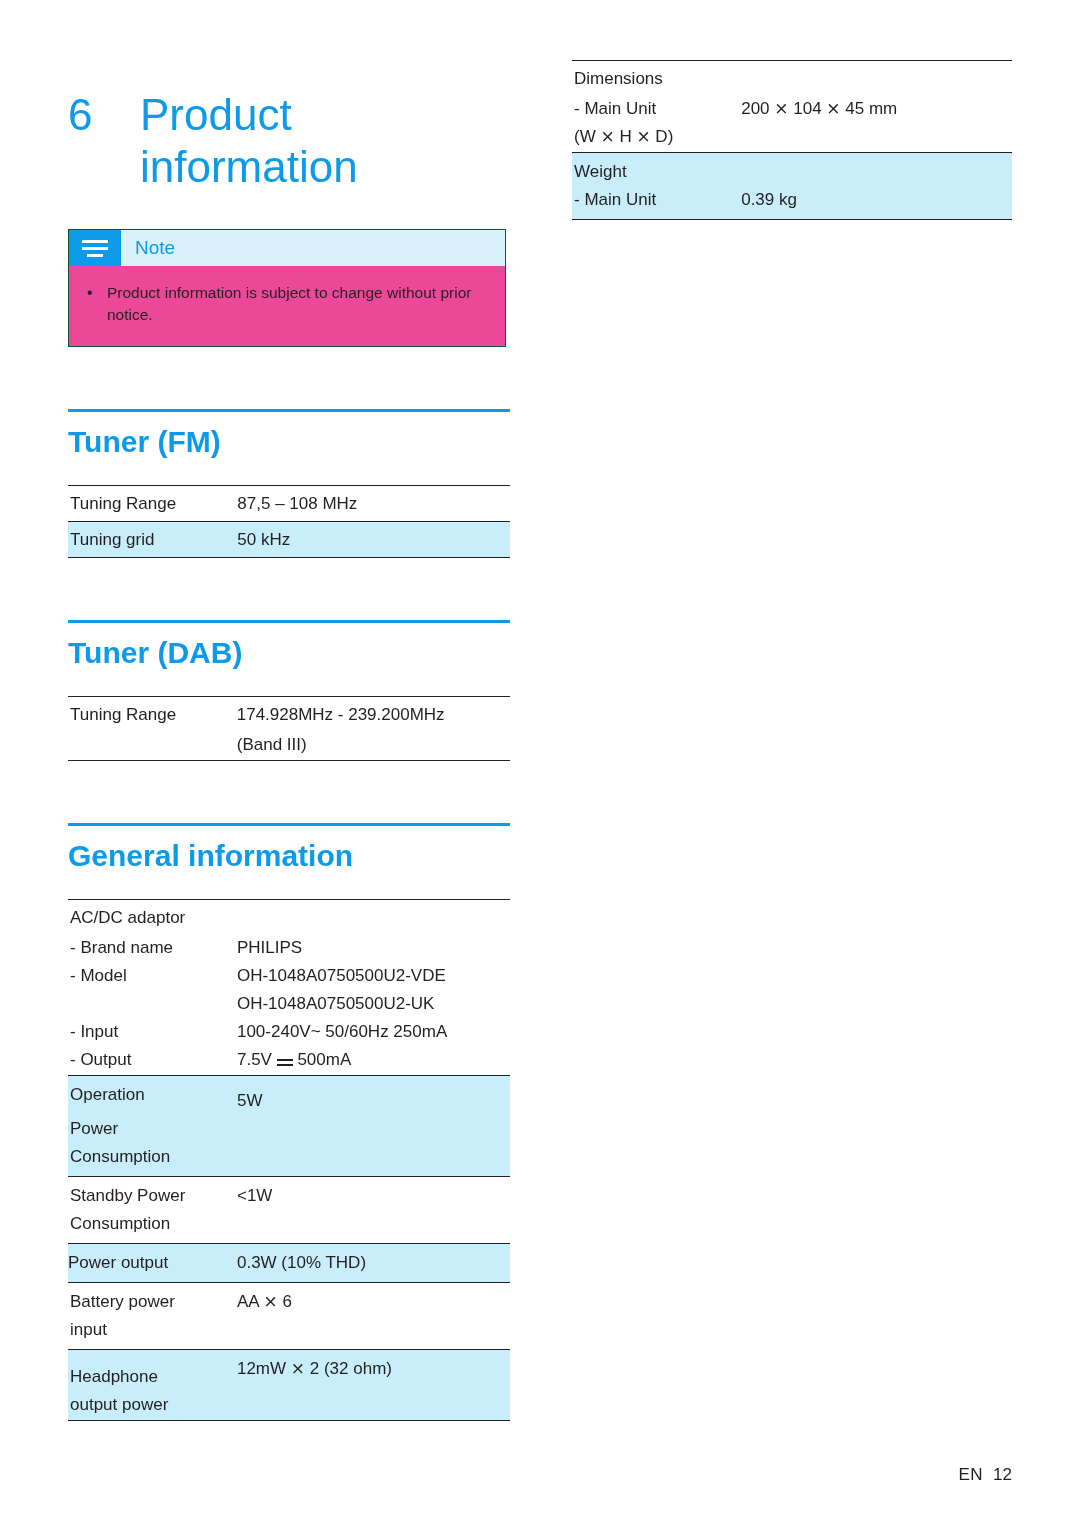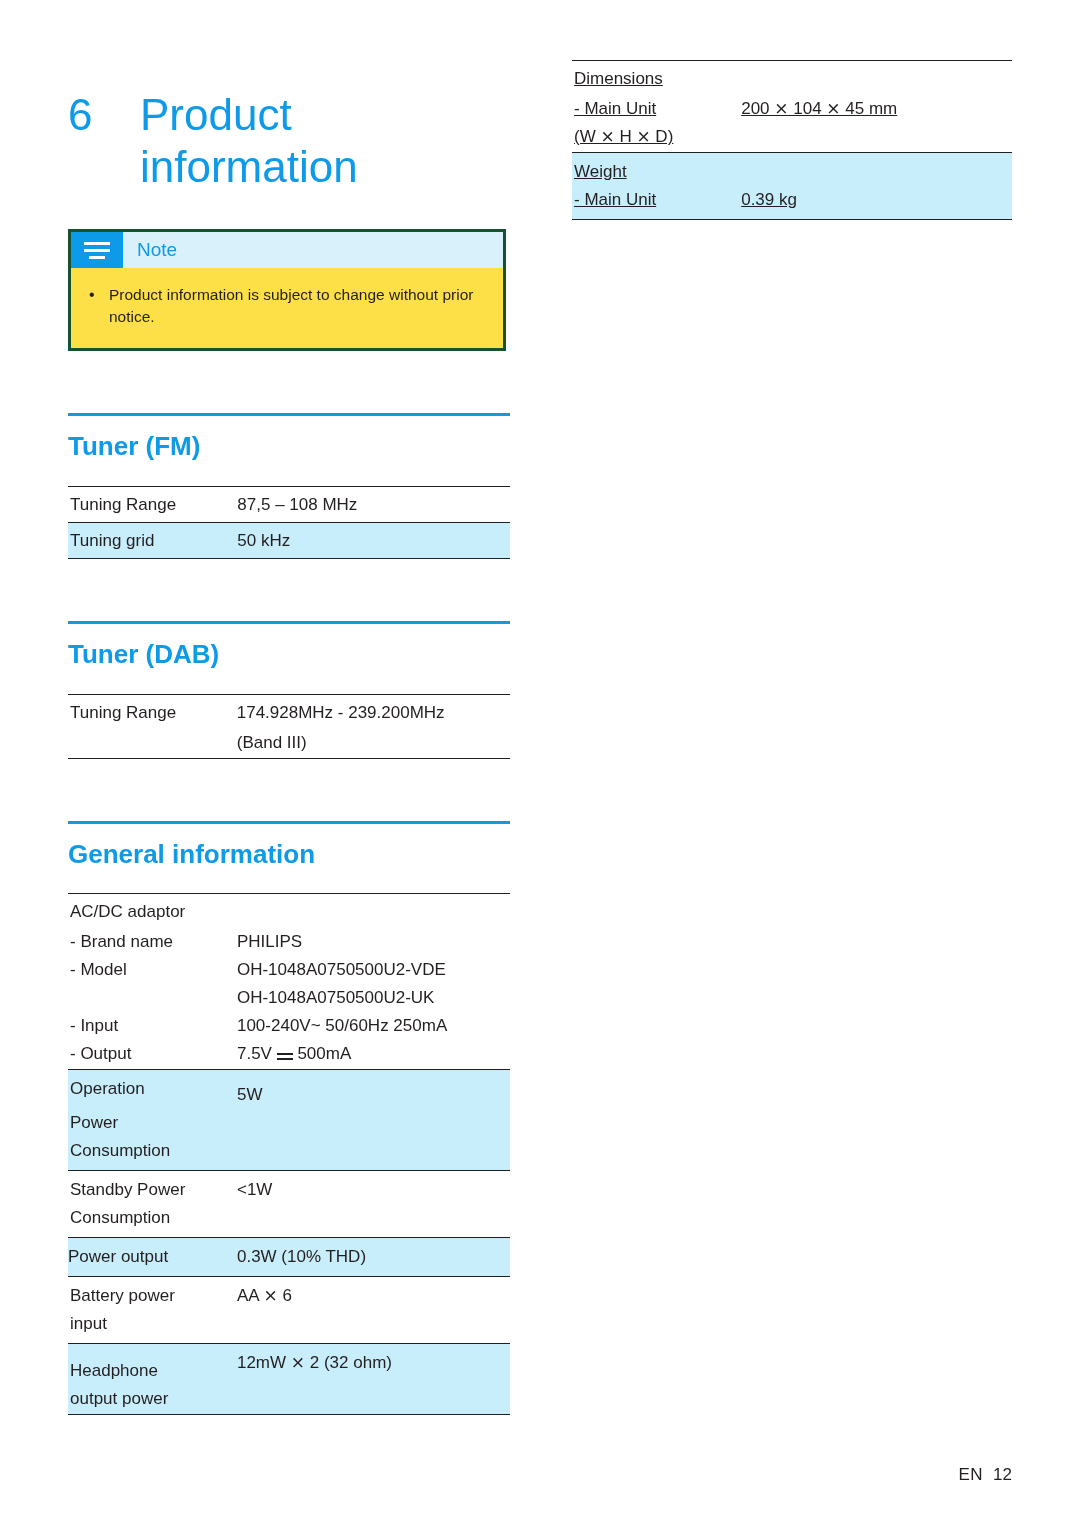--- a/index.html
+++ b/index.html
@@ -45,24 +45,24 @@
   .chapter .num {
     width: 72px;
     flex: 0 0 72px;
   }
   .chapter .txt {
     flex: 1 1 auto;
   }
   
   .note-box {
     margin-top: 36px;
-    border: 3px solid #14532d;
+    border: 1px solid #14532d;
     width: 438px;
     box-sizing: border-box;
-    background: #fde047;
+    background: #ec4899;
   }
   .note-head {
     display: flex;
     align-items: center;
     height: 36px;
     background: #d9f1fb;
   }
   .note-icon {
     width: 52px;
     height: 36px;
@@ -96,40 +96,39 @@
   .note-bullet {
     width: 20px;
     flex: 0 0 20px;
     font-size: 16px;
     line-height: 22px;
   }
   .note-text { flex: 1 1 auto; }
   
   .sec-head {
     color: #0d9ae8;
-    font-size: 26px;
+    font-size: 30px;
     line-height: 36px;
     border-top: 3px solid #0d9ae8;
     padding-top: 12px;
     margin-top: 62px;
     width: 442px;
     box-sizing: border-box;
   }
   
   table.spec {
     border-collapse: collapse;
     width: 442px;
     margin-top: 16px;
     font-size: 17px;
     color: #231f20;
   }
   table.spec.right {
     width: 440px;
     margin-top: 0;
-    text-decoration: underline;
   }
   table.spec td {
     padding: 5px 0 4px 0;
     vertical-align: top;
     line-height: 26px;
   }
   table.spec td.k { width: 168px; padding-left: 2px; }
   table.spec td.v { width: 274px; }
   table.spec.right td.k { width: 168px; padding-left: 2px; }
   table.spec.right td.v { width: 272px; }

